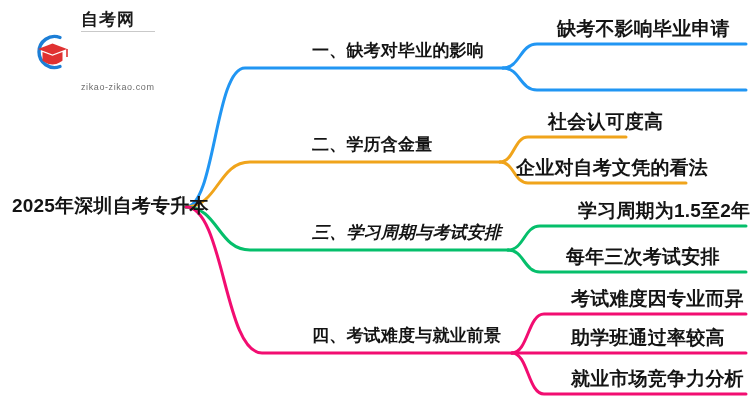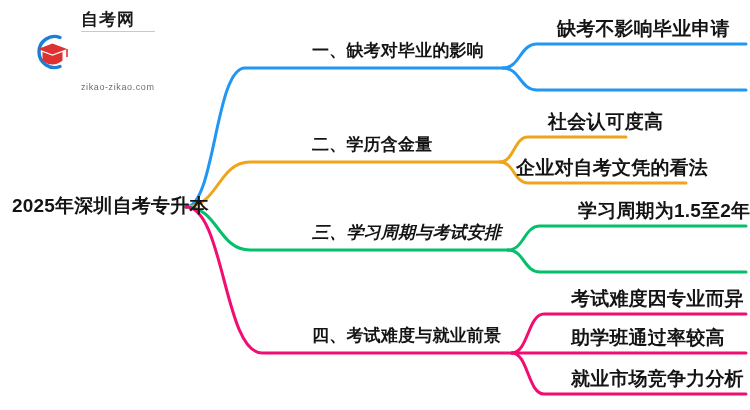--- a/index.html
+++ b/index.html
@@ -140,19 +140,20 @@
 
   <div class="node l1-node" style="left:312px; top:39px;">一、缺考对毕业的影响</div>
   <div class="node l2-node" style="left:557px; top:16px;">缺考不影响毕业申请</div>
 
   <div class="node l1-node" style="left:312px; top:133px;">二、学历含金量</div>
   <div class="node l2-node" style="left:516px; top:109px;margin-left:32px;">社会认可度高</div>
   <div class="node l2-node" style="left:516px; top:155px;">企业对自考文凭的看法</div>
 
   <div class="node l1-node" style="left:312px; top:221px;font-style:italic;">三、学习周期与考试安排</div>
   <div class="node l2-node" style="left:578px; top:198px;">学习周期为1.5至2年</div>
+  <div class="node l2-node" style="left:566px; top:244px;">每年三次考试安排</div>
 
   <div class="node l1-node" style="left:312px; top:324px;">四、考试难度与就业前景</div>
   <div class="node l2-node" style="left:571px; top:286px;">考试难度因专业而异</div>
   <div class="node l2-node" style="left:571px; top:366px;">就业市场竞争力分析</div>
   <div class="node l2-node" style="left:571px; top:325px;">助学班通过率较高</div>
 
 </div>
 
 </body></html>

